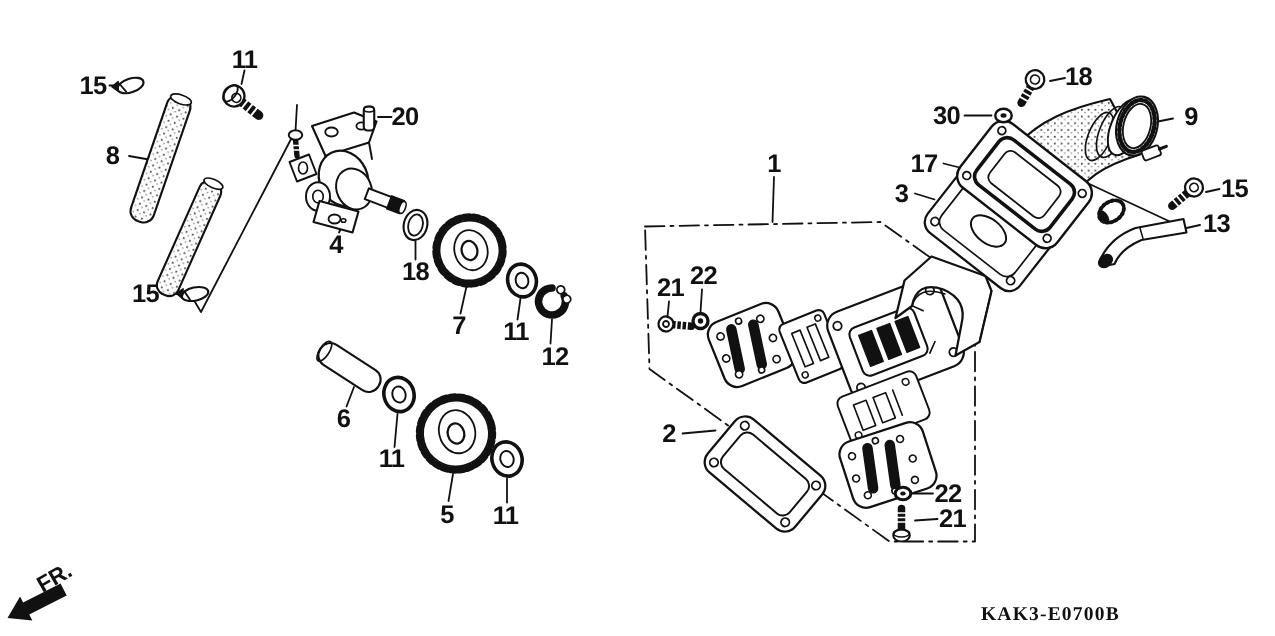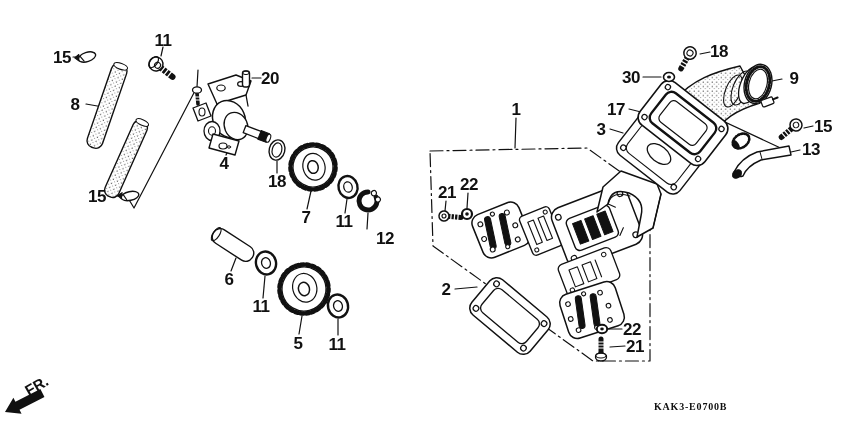--- a/index.html
+++ b/index.html
@@ -10,21 +10,21 @@
     position:absolute;transform:translate(-50%,-50%);
     font-size:17px;font-weight:700;color:#111;letter-spacing:-0.5px;
     white-space:nowrap;line-height:1;user-select:none;
   }
   .fr-label{
     position:absolute;left:26px;top:384px;transform:rotate(-30deg);
     transform-origin:0 50%;font-size:15px;font-weight:700;color:#111;line-height:1;
   }
   .diagram-code{
     position:absolute;left:654px;top:402px;
-    font-family:"Liberation Serif",serif;font-size:10px;font-weight:600;
+    font-family:"Liberation Serif",serif;font-size:13px;font-weight:600;
     letter-spacing:0.8px;color:#111;line-height:1;
   }
 </style>
 </head>
 <body>
 
 <div class="stage">
 
 <svg class="art" width="850" height="424" viewBox="0 0 850 424">
   <defs>
@@ -367,21 +367,21 @@
 </svg>
 
 <div class="plabel" style="left:62px;top:57px">15</div>
 <div class="plabel" style="left:163px;top:40px">11</div>
 <div class="plabel" style="left:75px;top:104px">8</div>
 <div class="plabel" style="left:270px;top:78px">20</div>
 <div class="plabel" style="left:224px;top:163px">4</div>
 <div class="plabel" style="left:277px;top:181px">18</div>
 <div class="plabel" style="left:306px;top:217px">7</div>
 <div class="plabel" style="left:344px;top:221px">11</div>
-<div class="plabel" style="left:385px;top:238px">12</div>
+<div class="plabel" style="left:370px;top:238px">12</div>
 <div class="plabel" style="left:97px;top:196px">15</div>
 <div class="plabel" style="left:229px;top:279px">6</div>
 <div class="plabel" style="left:261px;top:306px">11</div>
 <div class="plabel" style="left:298px;top:343px">5</div>
 <div class="plabel" style="left:337px;top:344px">11</div>
 <div class="plabel" style="left:516px;top:109px">1</div>
 <div class="plabel" style="left:447px;top:192px">21</div>
 <div class="plabel" style="left:469px;top:184px">22</div>
 <div class="plabel" style="left:446px;top:289px">2</div>
 <div class="plabel" style="left:632px;top:329px">22</div>

